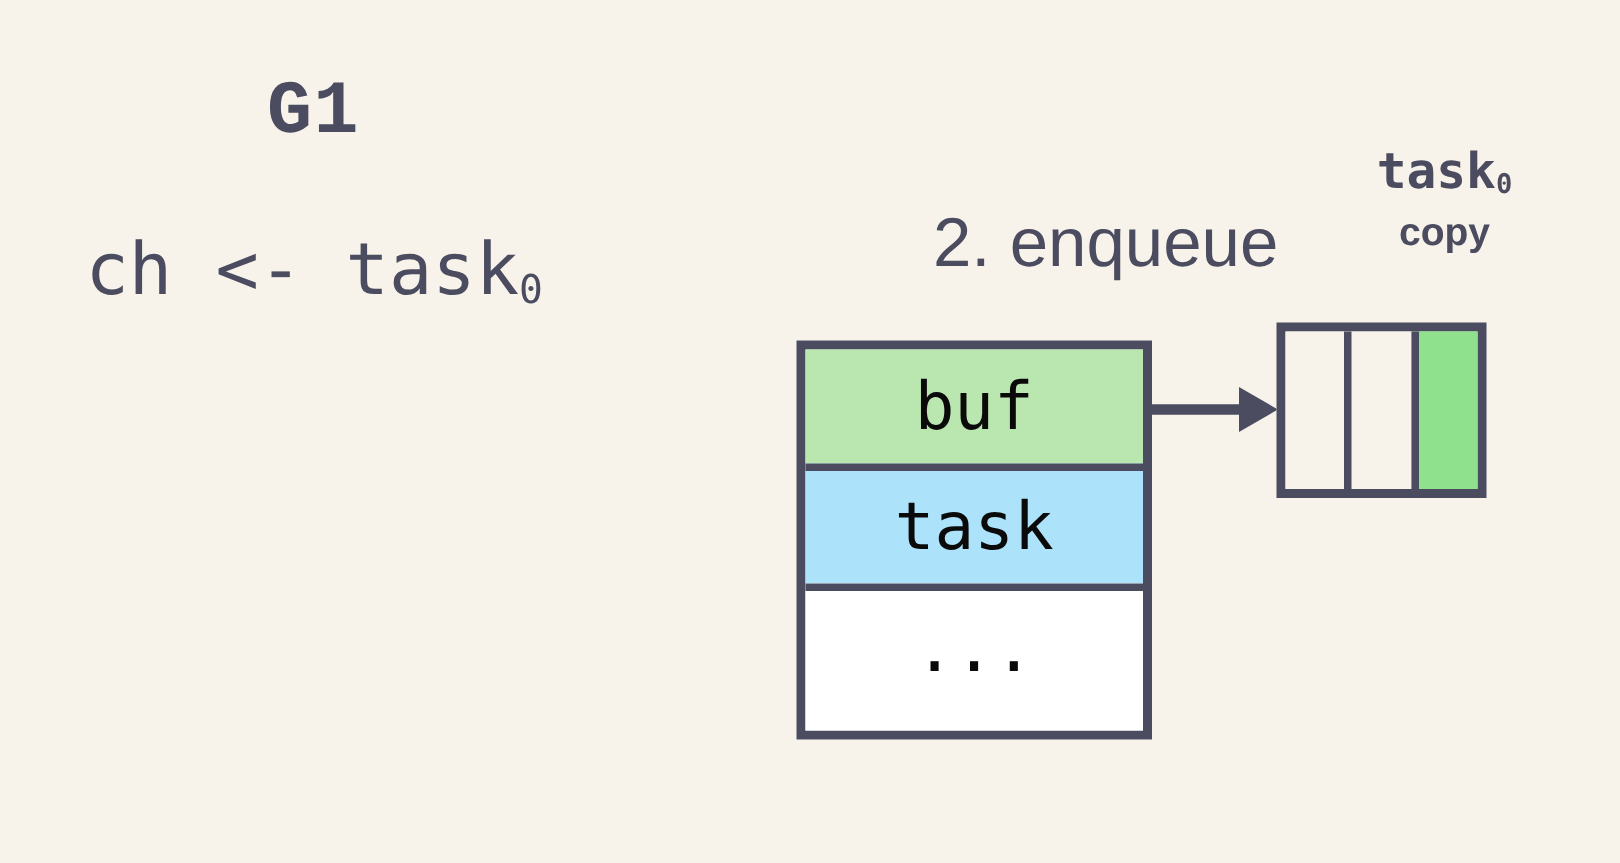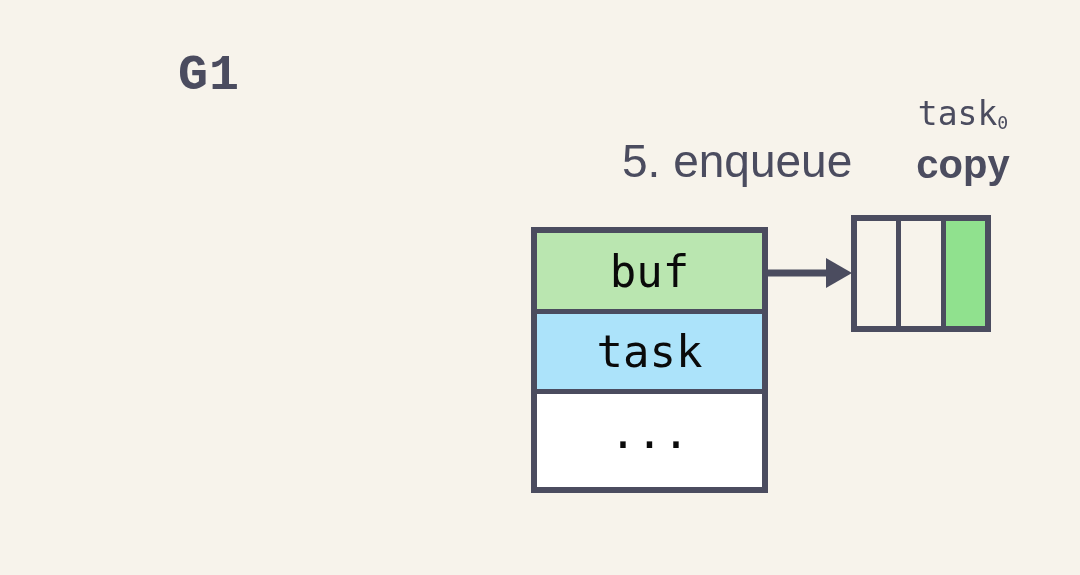--- a/index.html
+++ b/index.html
@@ -42,24 +42,24 @@
     position:absolute;left:622px;top:138px;
     font-size:46px;line-height:1.0;
     color:var(--slate);
   }
   .slot-label{
     position:absolute;left:893px;top:94px;width:140px;
     text-align:center;color:var(--slate);
   }
   .slot-line1{
     font-family:"DejaVu Sans Mono",monospace;
-    font-size:33px;line-height:40px;
+    font-size:33px;line-height:40px;font-weight:bold;
   }
   .slot-line2{
-    font-size:40px;font-weight:bold;line-height:40px;margin-top:10px;
+    font-size:26px;font-weight:bold;line-height:40px;
   }
 
   .struct{
     position:absolute;left:531px;top:227px;width:237px;height:266px;
     border:6px solid var(--slate);
     background:var(--white);
     display:flex;flex-direction:column;
   }
   .row{
     display:flex;align-items:center;justify-content:center;
@@ -88,22 +88,23 @@
   .cell + .cell{border-left:5px solid var(--slate);}
   .cell.filled{background:var(--green-bright);}
 </style>
 </head>
 <body>
 
 <div class="canvas">
 
   <div class="g1">G1</div>
 
+  <div class="code"><span>ch &lt;- task</span><sub class="sub">0</sub></div>
 
-  <div class="step">5. enqueue</div>
+  <div class="step">2. enqueue</div>
 
   <div class="slot-label">
     <div class="slot-line1"><span>task</span><sub class="sub">0</sub></div>
     <div class="slot-line2">copy</div>
   </div>
 
   <div class="struct">
     <div class="row row-buf">
       <span>buf</span>
     </div>

